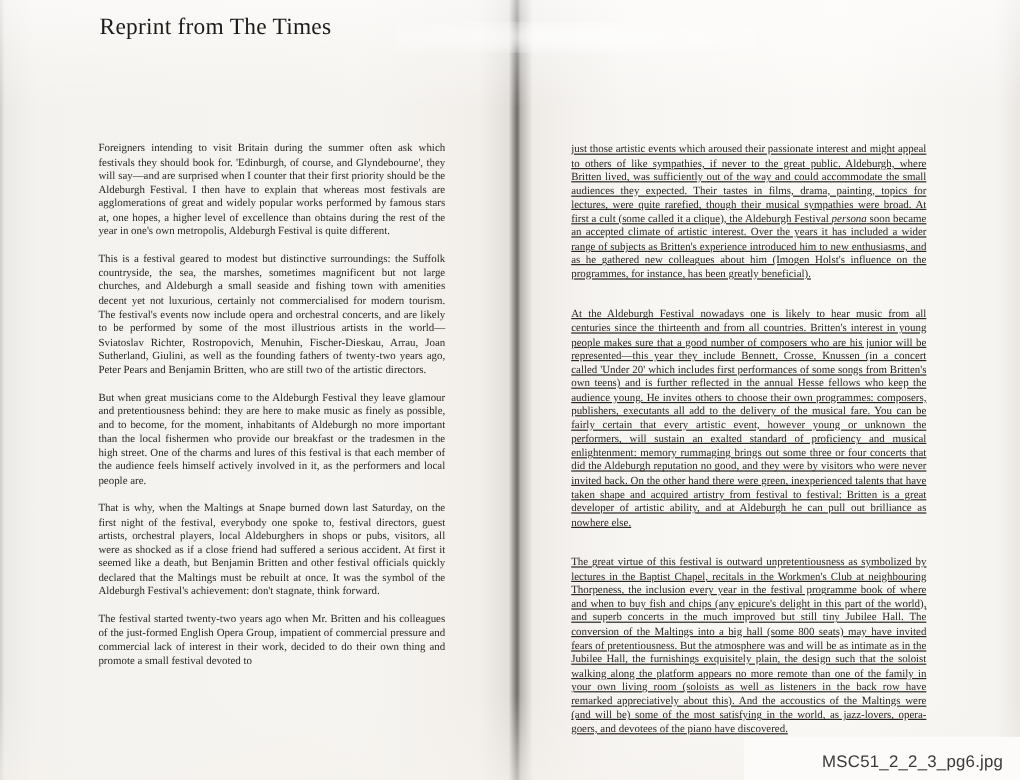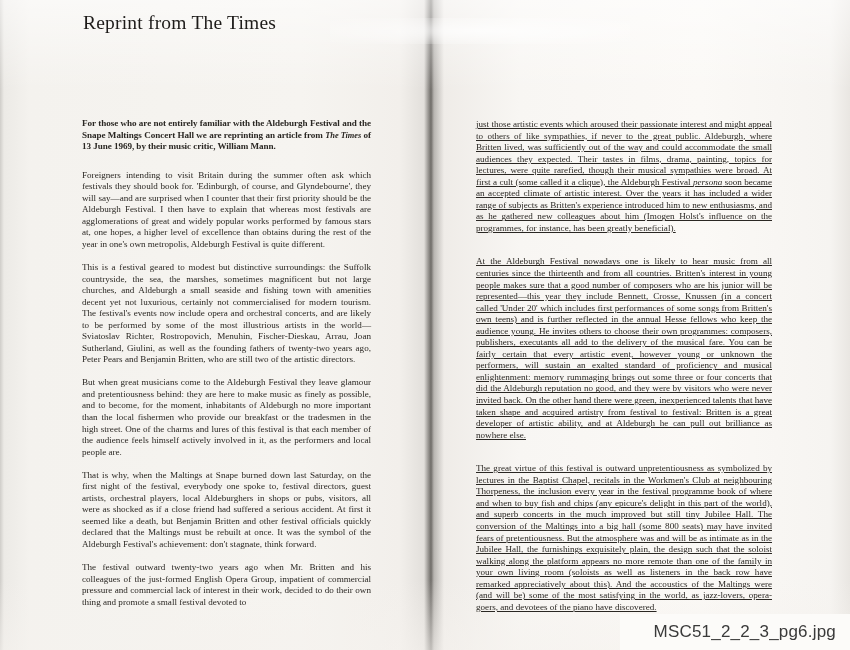--- a/index.html
+++ b/index.html
@@ -95,21 +95,21 @@
     font-size: 8.4px;
   }
   .it { font-style: italic; }
   .col p.gap-lg { margin-bottom: 22px; }
 
   .filename {
     position: absolute;
     right: 14px;
     bottom: 8px;
     font-family: "Liberation Sans", "DejaVu Sans", sans-serif;
-    font-size: 17px;
+    font-size: 14px;
     color: #3a3a3a;
     letter-spacing: 0.2px;
     white-space: nowrap;
   }
   .filename-plate {
     position: absolute;
     right: 0;
     bottom: 0;
     width: 230px;
     height: 36px;
@@ -121,26 +121,25 @@
 
 <div class="scan">
   <div class="paper"></div>
   <div class="bloom-top"></div>
   <div class="bloom-bottom"></div>
   <div class="title-glow"></div>
 
   <h1 class="page-title">Reprint from The Times</h1>
 
   <div class="col left">
-    <p class="lead"><span>For those who are not entirely familiar with the Aldeburgh Festival and the Snape Maltings Concert Hall we are reprinting an article from </span><span class="it">The Times</span><span> of 13 June 1969, by their music critic, William Mann.</span></p>
     <p>Foreigners intending to visit Britain during the summer often ask which festivals they should book for. 'Edinburgh, of course, and Glyndebourne', they will say—and are surprised when I counter that their first priority should be the Aldeburgh Festival. I then have to explain that whereas most festivals are agglomerations of great and widely popular works performed by famous stars at, one hopes, a higher level of excellence than obtains during the rest of the year in one's own metropolis, Aldeburgh Festival is quite different.</p>
     <p>This is a festival geared to modest but distinctive surroundings: the Suffolk countryside, the sea, the marshes, sometimes magnificent but not large churches, and Aldeburgh a small seaside and fishing town with amenities decent yet not luxurious, certainly not commercialised for modern tourism. The festival's events now include opera and orchestral concerts, and are likely to be performed by some of the most illustrious artists in the world—Sviatoslav Richter, Rostropovich, Menuhin, Fischer-Dieskau, Arrau, Joan Sutherland, Giulini, as well as the founding fathers of twenty-two years ago, Peter Pears and Benjamin Britten, who are still two of the artistic directors.</p>
     <p>But when great musicians come to the Aldeburgh Festival they leave glamour and pretentiousness behind: they are here to make music as finely as possible, and to become, for the moment, inhabitants of Aldeburgh no more important than the local fishermen who provide our breakfast or the tradesmen in the high street. One of the charms and lures of this festival is that each member of the audience feels himself actively involved in it, as the performers and local people are.</p>
     <p>That is why, when the Maltings at Snape burned down last Saturday, on the first night of the festival, everybody one spoke to, festival directors, guest artists, orchestral players, local Aldeburghers in shops or pubs, visitors, all were as shocked as if a close friend had suffered a serious accident. At first it seemed like a death, but Benjamin Britten and other festival officials quickly declared that the Maltings must be rebuilt at once. It was the symbol of the Aldeburgh Festival's achievement: don't stagnate, think forward.</p>
-    <p>The festival outward twenty-two years ago when Mr. Britten and his colleagues of the just-formed English Opera Group, impatient of commercial pressure and commercial lack of interest in their work, decided to do their own thing and promote a small festival devoted to</p>
+    <p>The festival started twenty-two years ago when Mr. Britten and his colleagues of the just-formed English Opera Group, impatient of commercial pressure and commercial lack of interest in their work, decided to do their own thing and promote a small festival devoted to</p>
   </div>
 
   <div class="col right">
     <p class="gap-lg"><span>just those artistic events which aroused their passionate interest and might appeal to others of like sympathies, if never to the great public. Aldeburgh, where Britten lived, was sufficiently out of the way and could accommodate the small audiences they expected. Their tastes in films, drama, painting, topics for lectures, were quite rarefied, though their musical sympathies were broad. At first a cult (some called it a clique), the Aldeburgh Festival </span><span class="it">persona</span><span> soon became an accepted climate of artistic interest. Over the years it has included a wider range of subjects as Britten's experience introduced him to new enthusiasms, and as he gathered new colleagues about him (Imogen Holst's influence on the programmes, for instance, has been greatly beneficial).</span></p>
     <p class="gap-lg">At the Aldeburgh Festival nowadays one is likely to hear music from all centuries since the thirteenth and from all countries. Britten's interest in young people makes sure that a good number of composers who are his junior will be represented—this year they include Bennett, Crosse, Knussen (in a concert called 'Under 20' which includes first performances of some songs from Britten's own teens) and is further reflected in the annual Hesse fellows who keep the audience young. He invites others to choose their own programmes: composers, publishers, executants all add to the delivery of the musical fare. You can be fairly certain that every artistic event, however young or unknown the performers, will sustain an exalted standard of proficiency and musical enlightenment: memory rummaging brings out some three or four concerts that did the Aldeburgh reputation no good, and they were by visitors who were never invited back. On the other hand there were green, inexperienced talents that have taken shape and acquired artistry from festival to festival: Britten is a great developer of artistic ability, and at Aldeburgh he can pull out brilliance as nowhere else.</p>
     <p>The great virtue of this festival is outward unpretentiousness as symbolized by lectures in the Baptist Chapel, recitals in the Workmen's Club at neighbouring Thorpeness, the inclusion every year in the festival programme book of where and when to buy fish and chips (any epicure's delight in this part of the world), and superb concerts in the much improved but still tiny Jubilee Hall. The conversion of the Maltings into a big hall (some 800 seats) may have invited fears of pretentiousness. But the atmosphere was and will be as intimate as in the Jubilee Hall, the furnishings exquisitely plain, the design such that the soloist walking along the platform appears no more remote than one of the family in your own living room (soloists as well as listeners in the back row have remarked appreciatively about this). And the accoustics of the Maltings were (and will be) some of the most satisfying in the world, as jazz-lovers, opera-goers, and devotees of the piano have discovered.</p>
   </div>
 
   <div class="filename-plate"></div>
   <div class="filename">MSC51_2_2_3_pg6.jpg</div>

